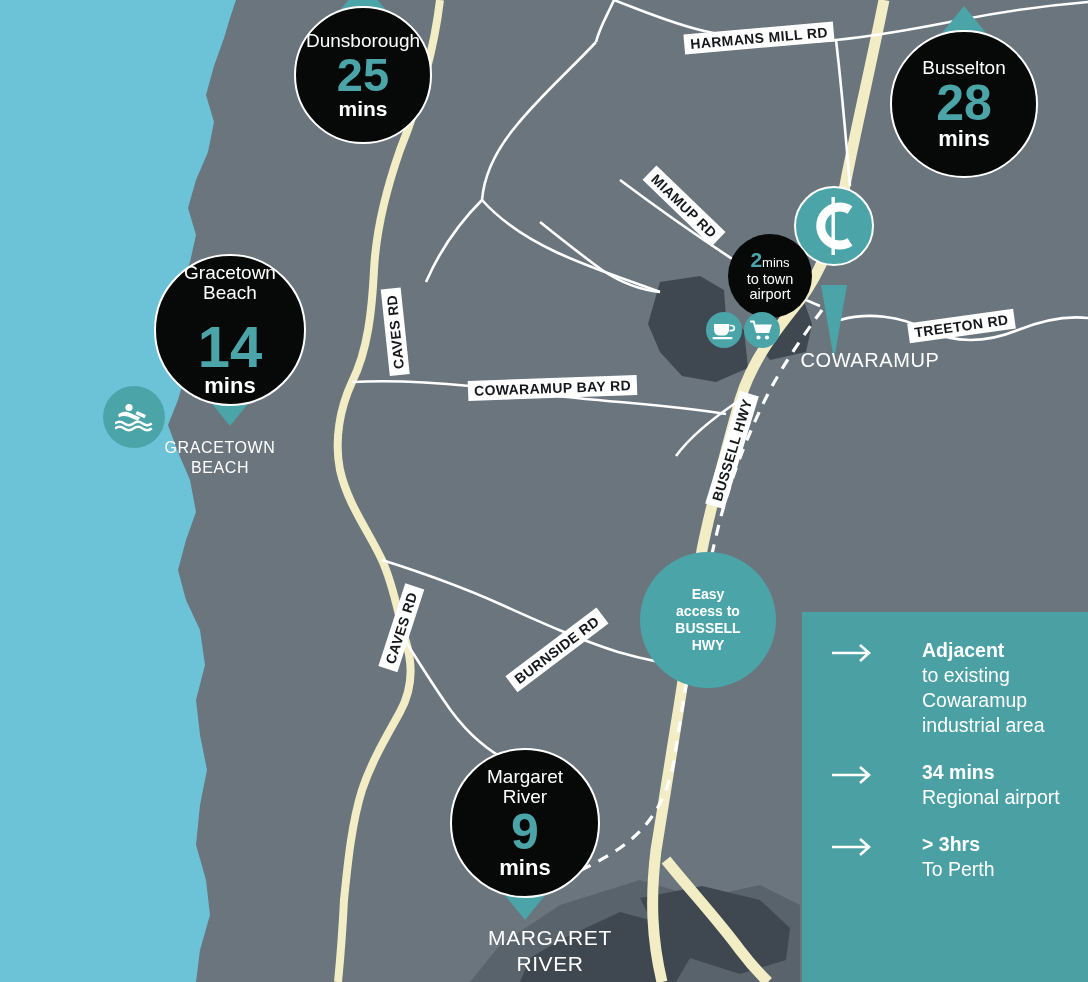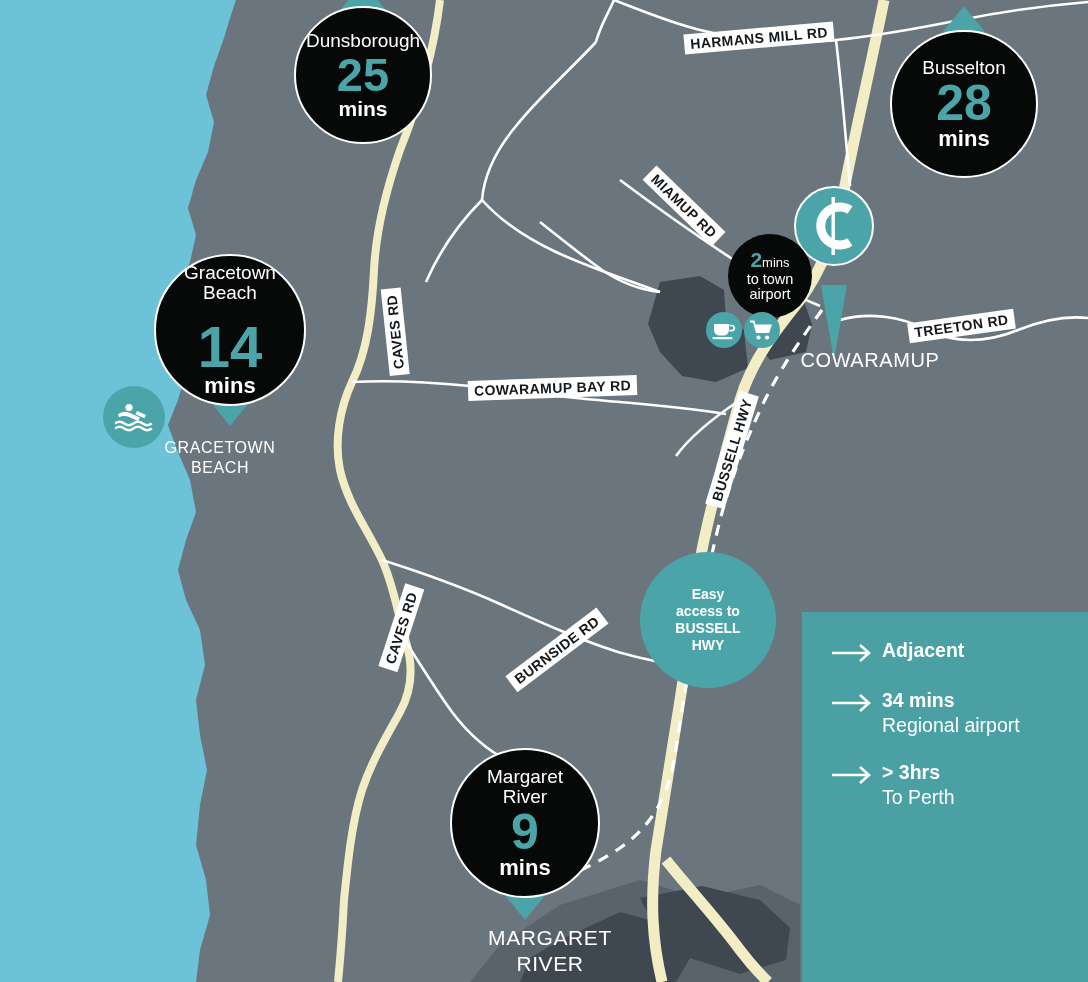--- a/index.html
+++ b/index.html
@@ -76,21 +76,21 @@
   .town-caption{
     position:absolute;color:#ffffff;text-align:center;
     letter-spacing:.6px;line-height:1.22;
   }
 
   
   #info-panel{
     position:absolute;left:802px;top:612px;width:286px;height:370px;
     background:#4BA0A3;box-sizing:border-box;padding:26px 14px 0 30px;
   }
-  .info-row{display:flex;align-items:flex-start;margin-bottom:22px;}
+  .info-row{display:flex;align-items:flex-start;margin-bottom:22px;gap:40px;}
   .info-arrow{flex:0 0 50px;padding-top:6px;}
   .info-text{color:#ffffff;font-size:19.5px;line-height:1.28;}
   .info-text .hl{font-weight:bold;display:block;}
   .info-text .sub{display:block;}
 </style>
 </head>
 <body>
 
 <div id="map-root">
 
@@ -270,20 +270,21 @@
   <div id="info-panel">
 
     <div class="info-row">
       <div class="info-arrow">
         <svg width="44" height="18" viewBox="0 0 44 18">
             <path d="M0 9 h36 M28 1 l9 8 l-9 8" stroke="#fff" stroke-width="2.6" fill="none"></path>
           </svg>
       </div>
       <div class="info-text">
         <span class="hl">Adjacent</span>
+        <span class="sub">to existing<br>Cowaramup<br>industrial area</span>
       </div>
     </div>
 
     <div class="info-row">
       <div class="info-arrow">
         <svg width="44" height="18" viewBox="0 0 44 18">
             <path d="M0 9 h36 M28 1 l9 8 l-9 8" stroke="#fff" stroke-width="2.6" fill="none"></path>
           </svg>
       </div>
       <div class="info-text">

